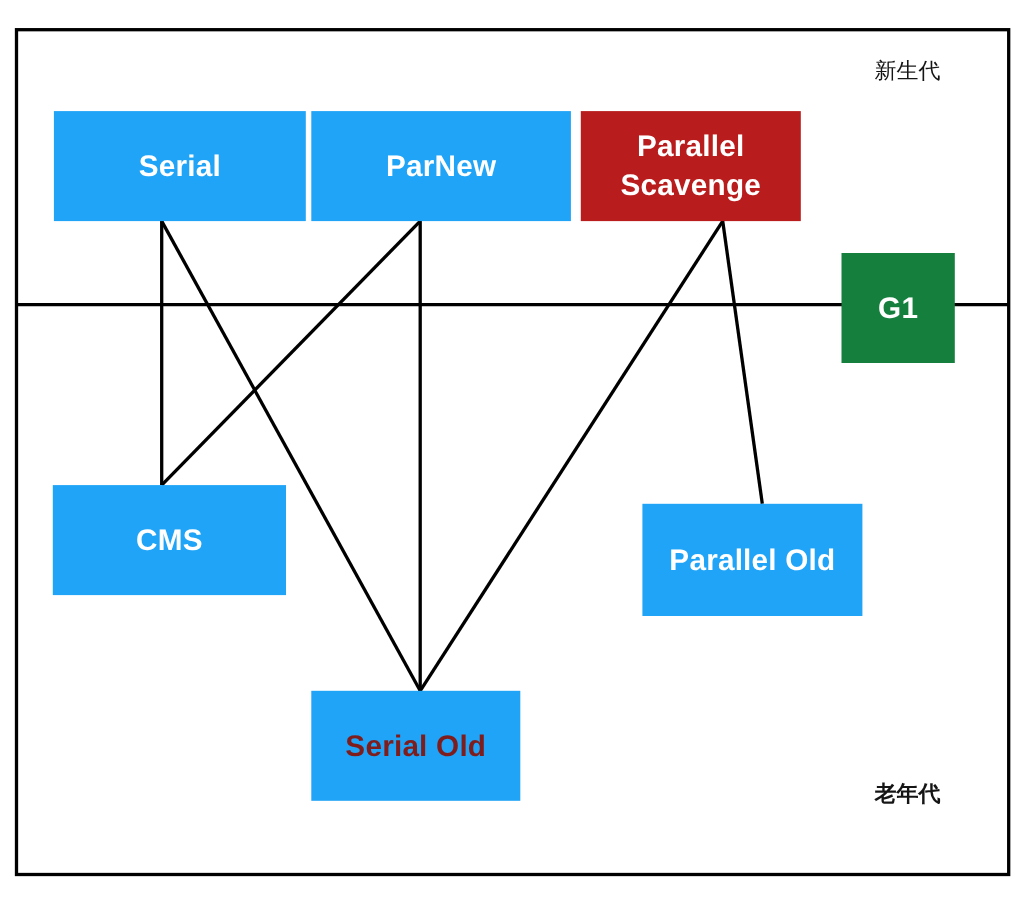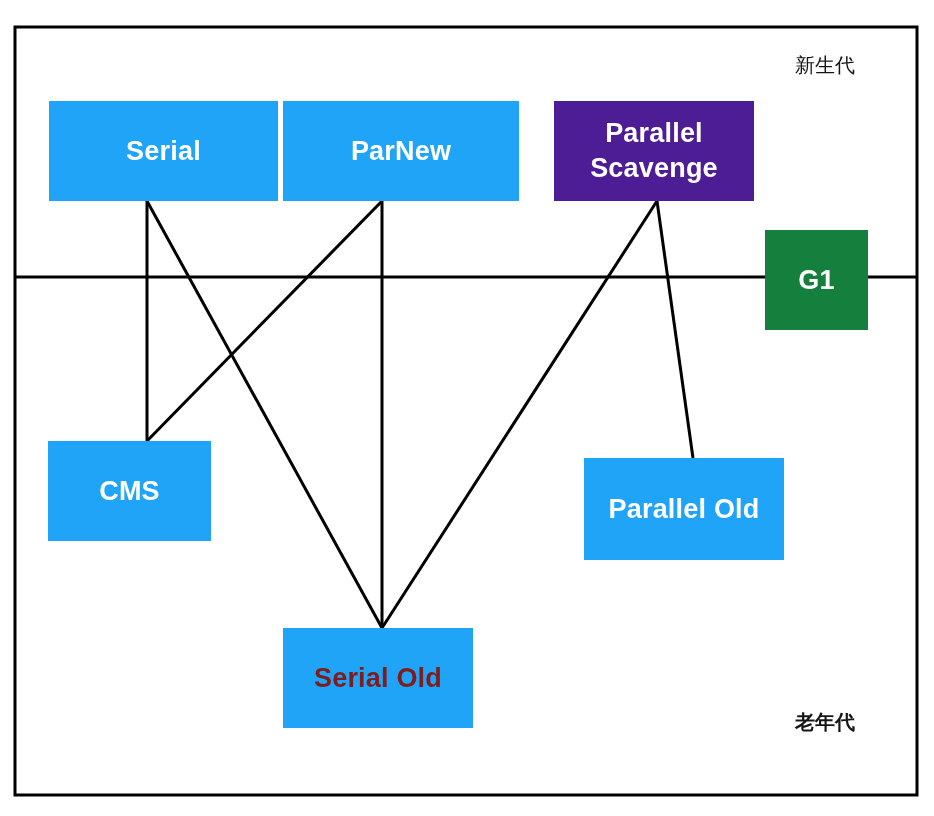--- a/index.html
+++ b/index.html
@@ -71,27 +71,27 @@
       </g>
   </svg>
 
   <div id="nodes-layer">
       <div class="gc-box" style="left: 49px; top: 101px; width: 229px; height: 100px; background: rgb(32, 164, 247); color: rgb(255, 255, 255);">
         <span>Serial</span>
       </div>
       <div class="gc-box" style="left: 283px; top: 101px; width: 236px; height: 100px; background: rgb(32, 164, 247); color: rgb(255, 255, 255);">
         <span>ParNew</span>
       </div>
-      <div class="gc-box" style="left: 554px; top: 101px; width: 200px; height: 100px; background: #4c1d95; color: rgb(255, 255, 255);">
+      <div class="gc-box" style="left: 528px; top: 101px; width: 200px; height: 100px; background: #b91c1c; color: rgb(255, 255, 255);">
         <span>Parallel<br>Scavenge</span>
       </div>
       <div class="gc-box" style="left: 765px; top: 230px; width: 103px; height: 100px; background: #15803d; color: rgb(255, 255, 255);">
         <span>G1</span>
       </div>
-      <div class="gc-box" style="left: 48px; top: 441px; width: 163px; height: 100px; background: rgb(32, 164, 247); color: rgb(255, 255, 255);">
+      <div class="gc-box" style="left: 48px; top: 441px; width: 212px; height: 100px; background: rgb(32, 164, 247); color: rgb(255, 255, 255);">
         <span>CMS</span>
       </div>
       <div class="gc-box" style="left: 584px; top: 458px; width: 200px; height: 102px; background: rgb(32, 164, 247); color: rgb(255, 255, 255);">
         <span>Parallel Old</span>
       </div>
       <div class="gc-box" style="left: 283px; top: 628px; width: 190px; height: 100px; background: rgb(32, 164, 247); color: #7f1d1d;">
         <span>Serial Old</span>
       </div>
     </div>
   <div id="labels-layer">

